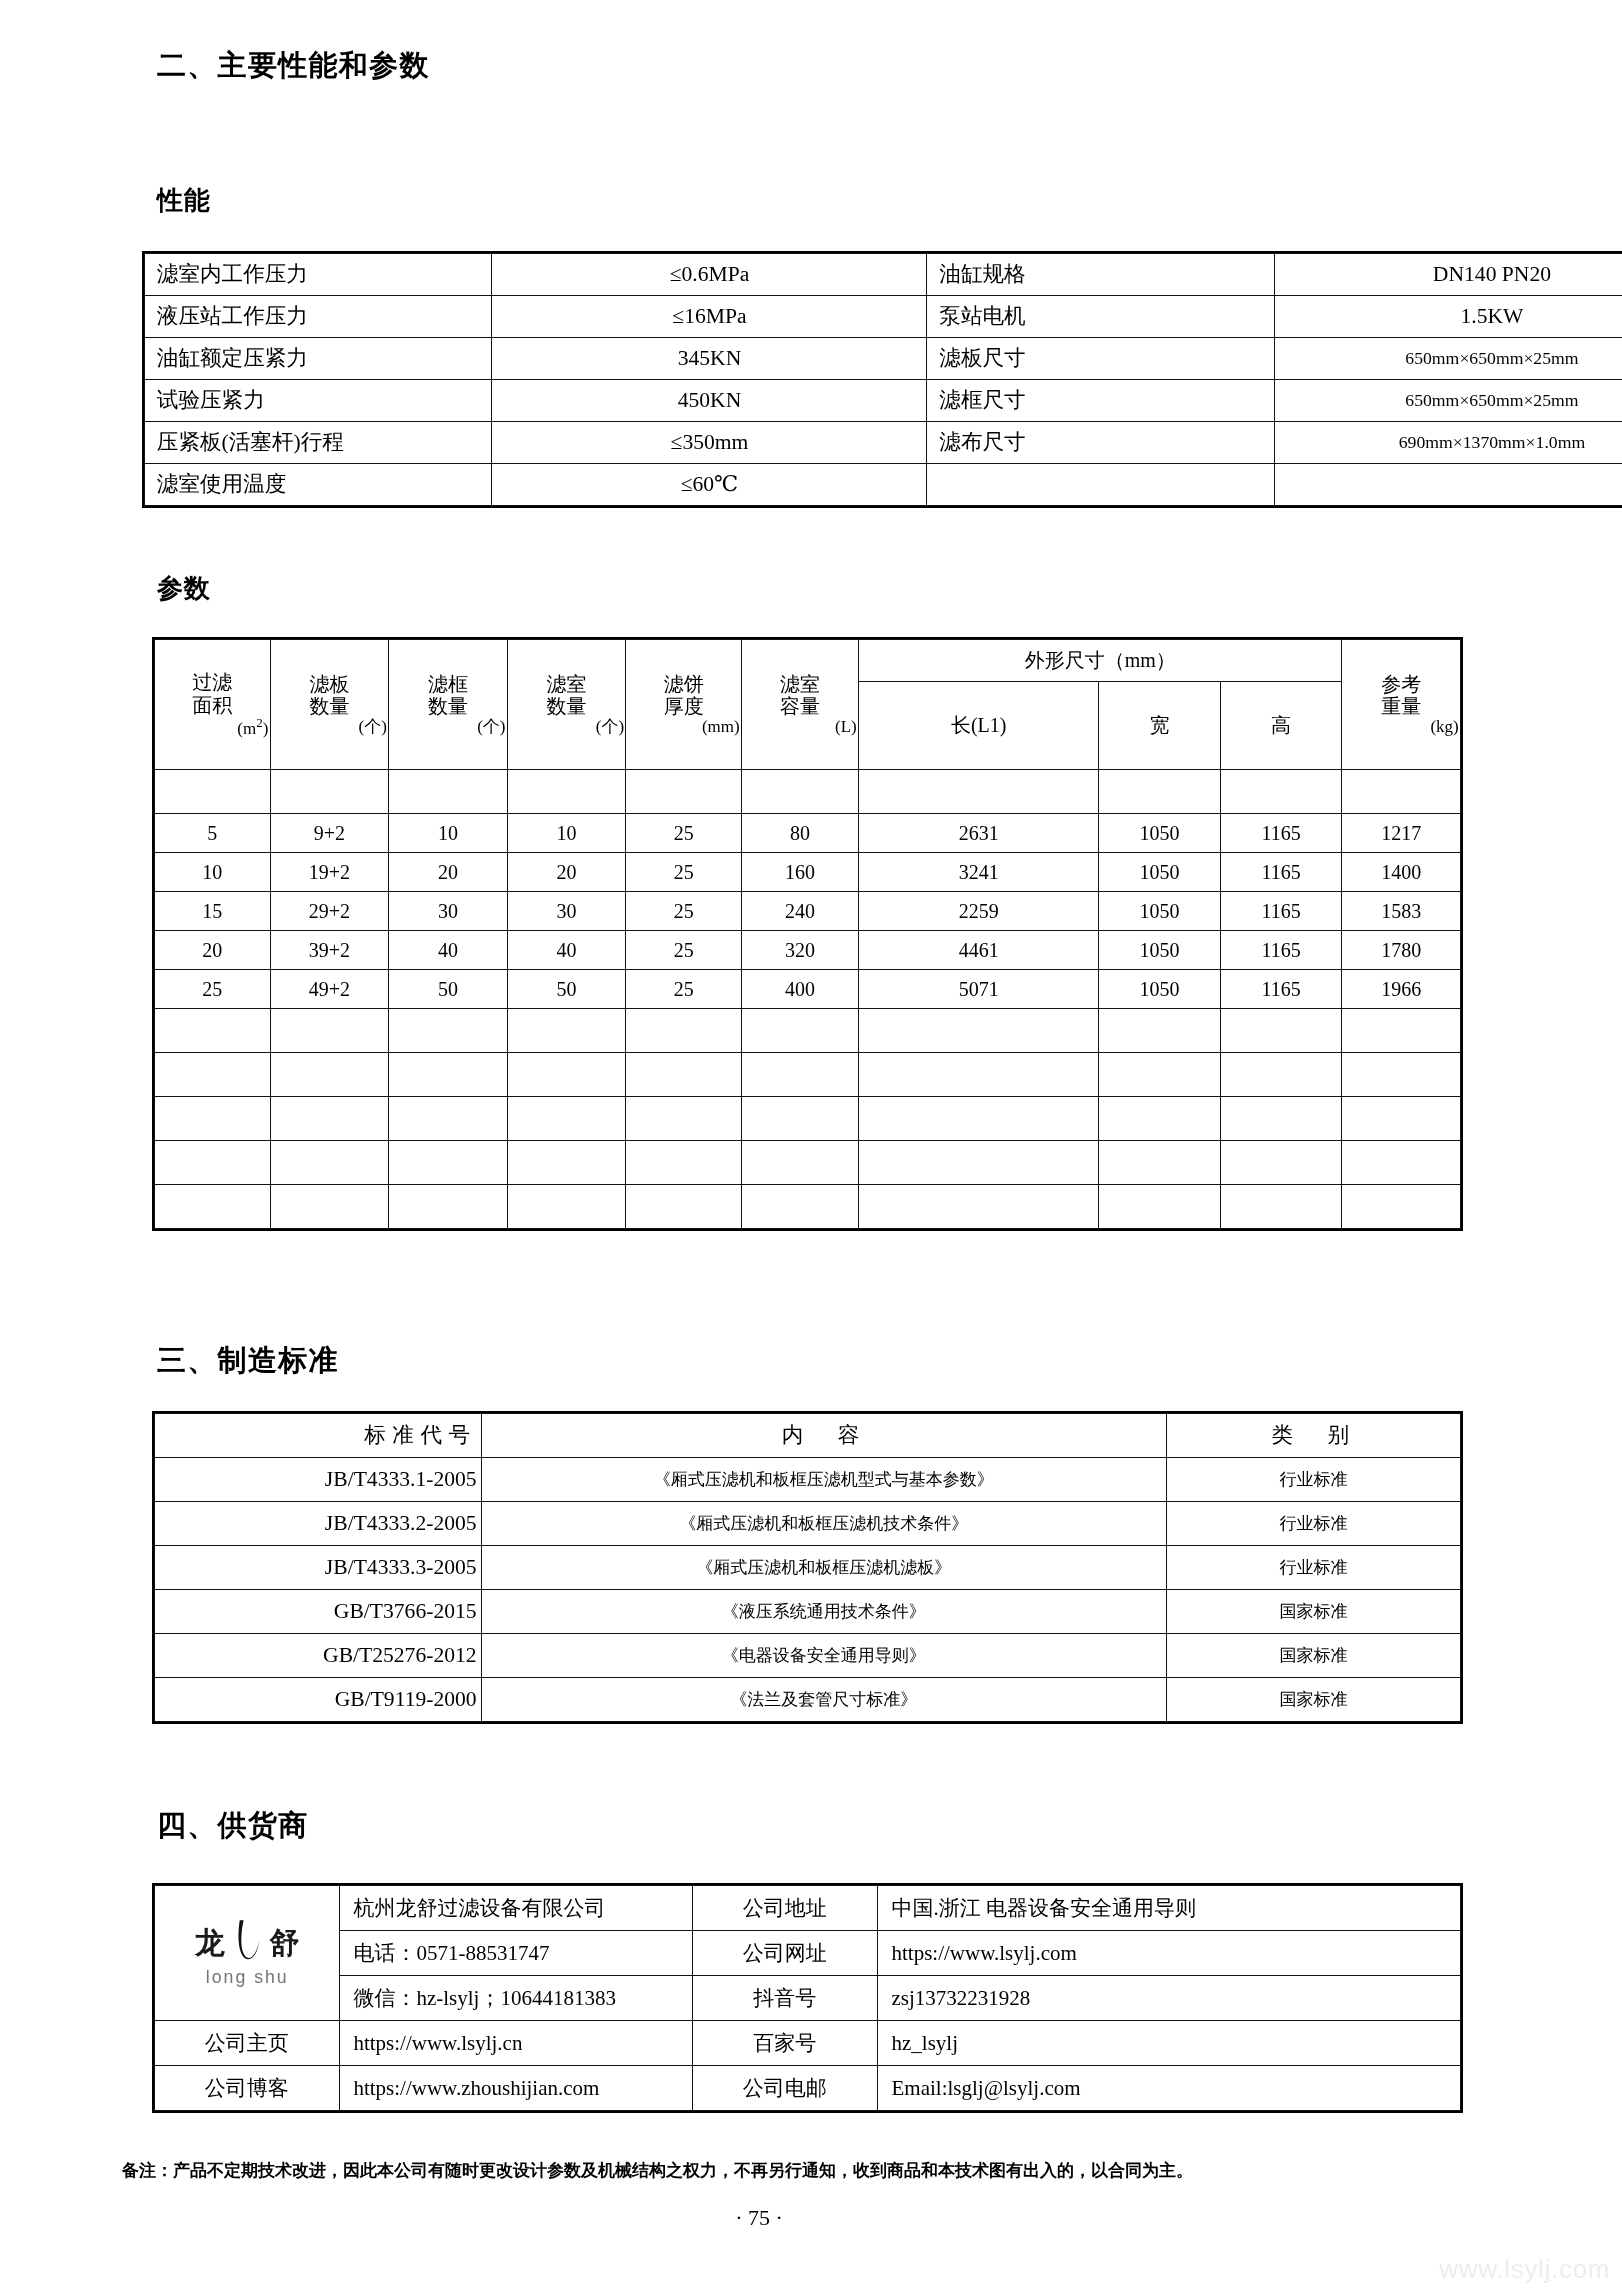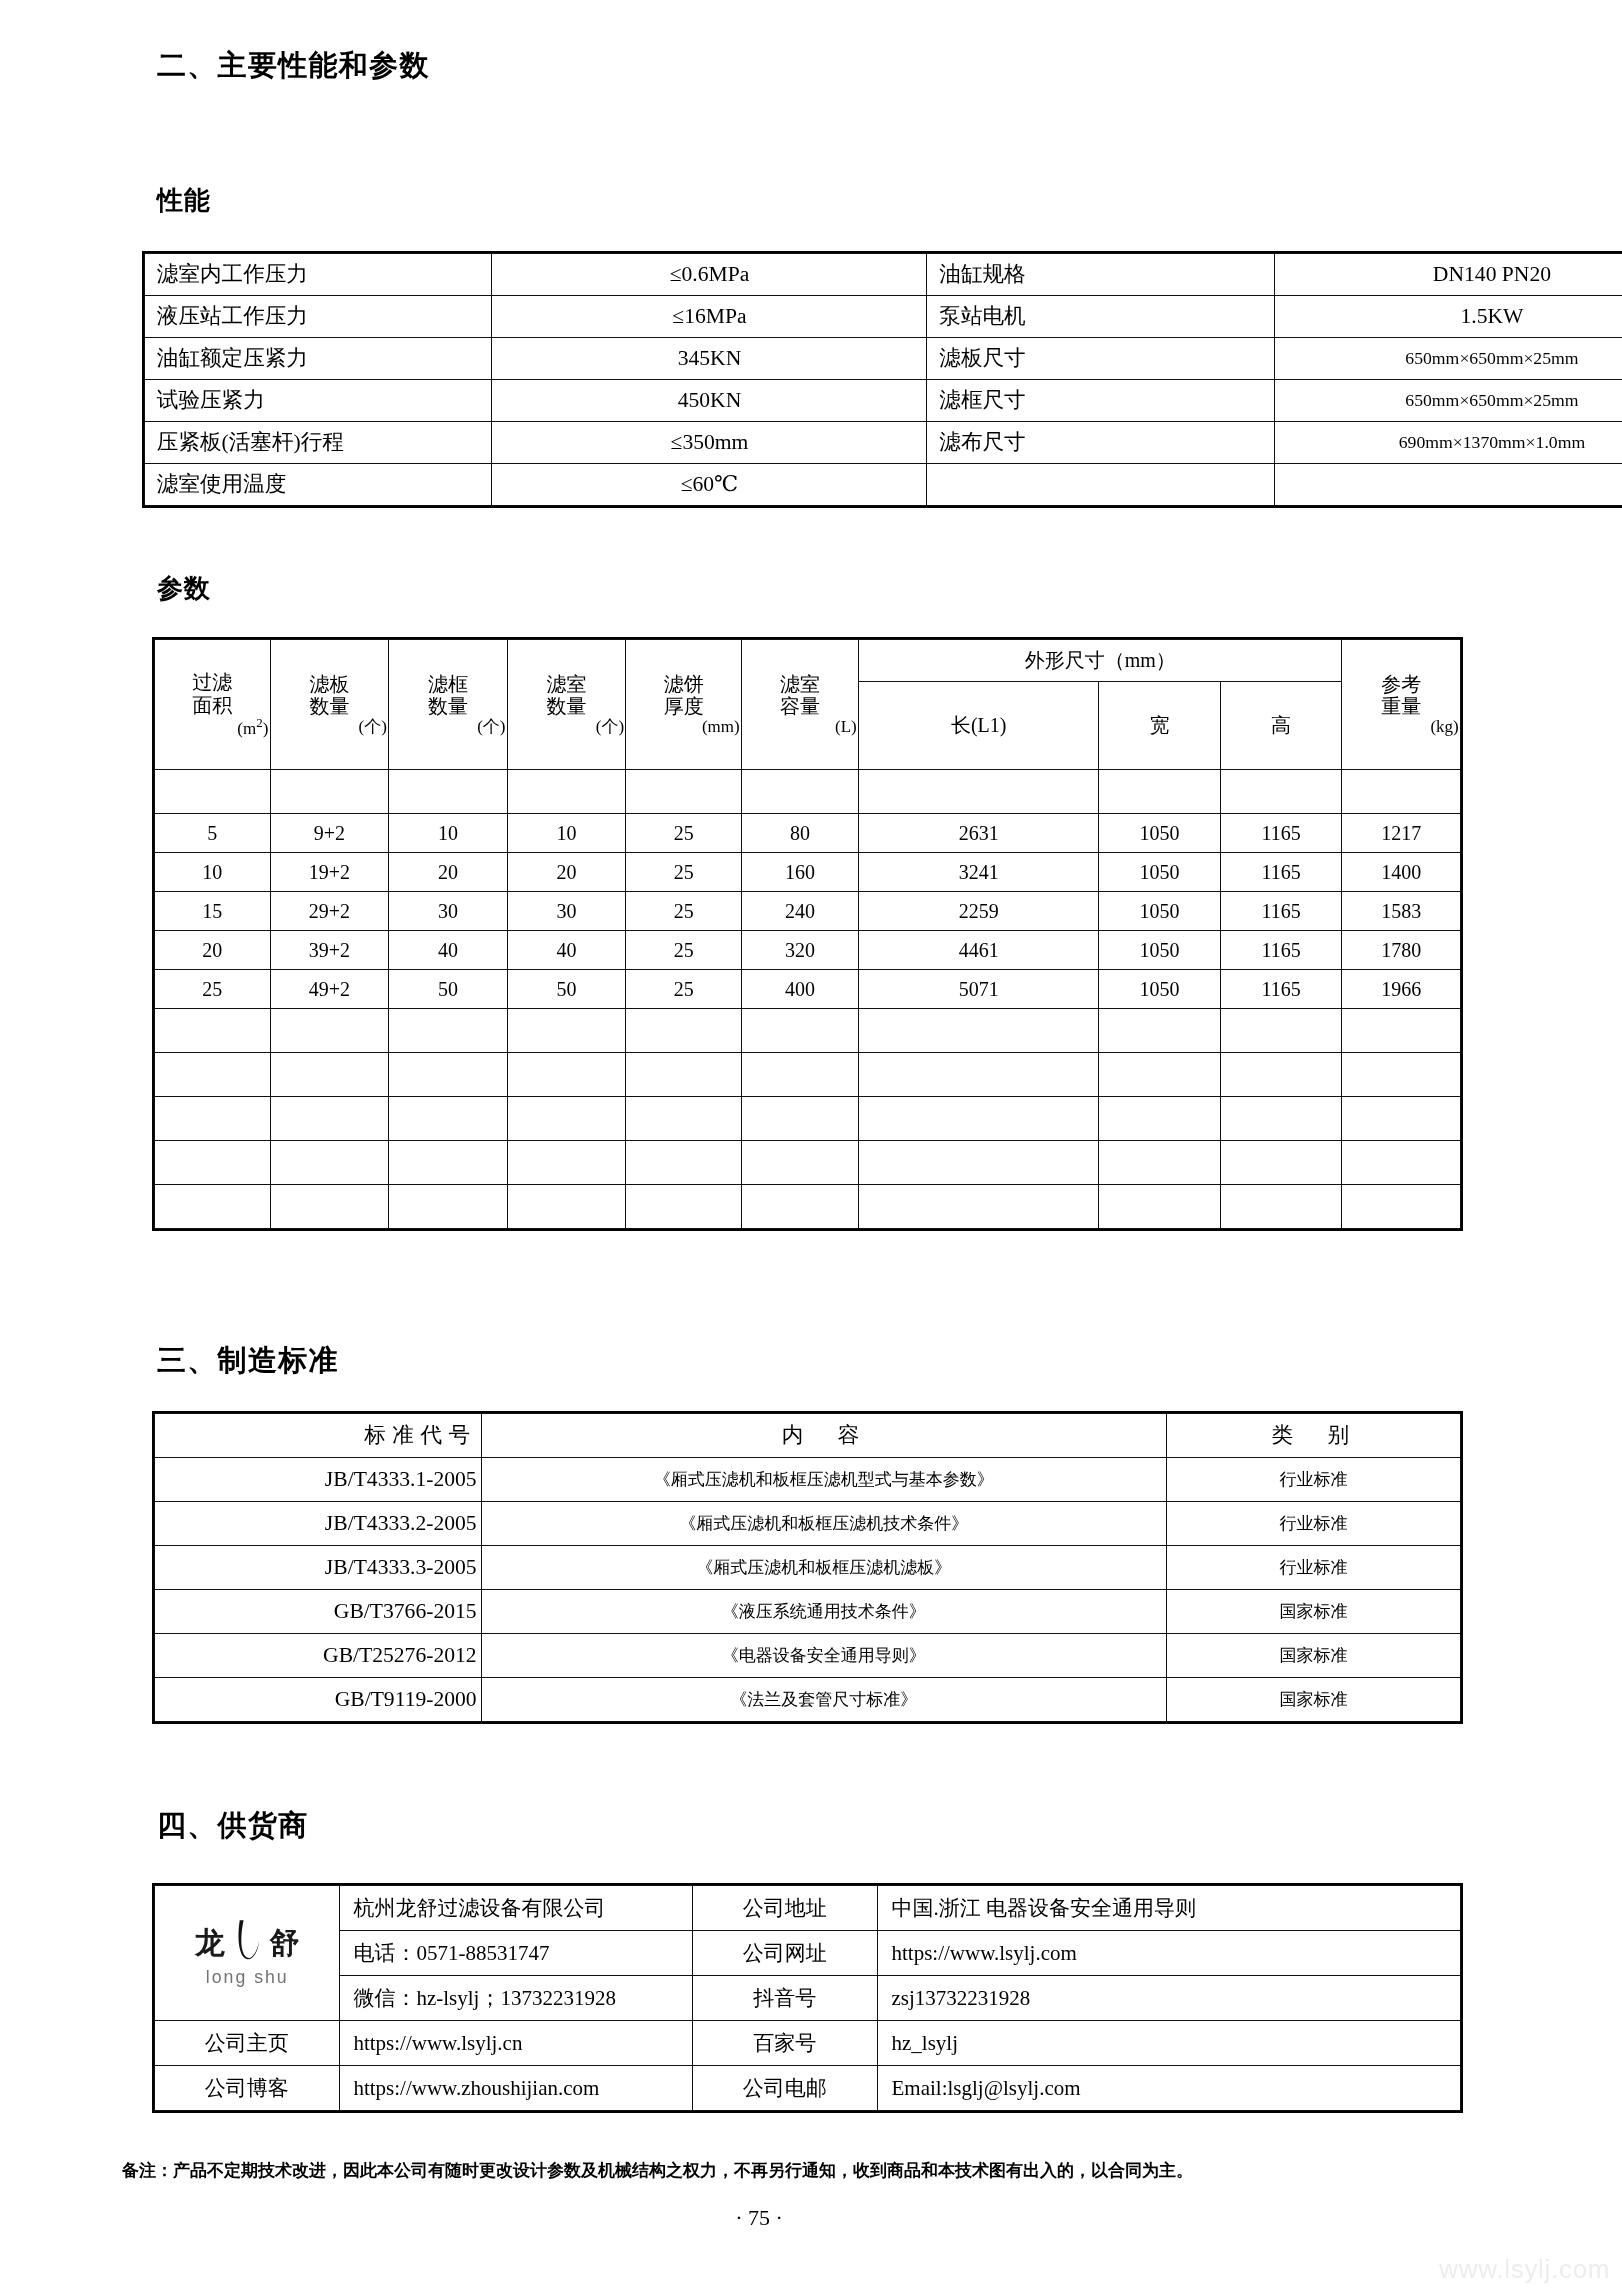--- a/index.html
+++ b/index.html
@@ -490,21 +490,21 @@
         <td>杭州龙舒过滤设备有限公司</td>
         <td class="ctr">公司地址</td>
         <td>中国.浙江 电器设备安全通用导则</td>
       </tr>
       <tr>
         <td>电话：0571-88531747</td>
         <td class="ctr">公司网址</td>
         <td>https://www.lsylj.com</td>
       </tr>
       <tr>
-        <td>微信：hz-lsylj；13732231928</td>
+        <td>微信：hz-lsylj；10644181383</td>
         <td class="ctr">抖音号</td>
         <td>zsj13732231928</td>
       </tr>
       <tr>
         <td class="ctr">公司主页</td>
         <td>https://www.lsylj.cn</td>
         <td class="ctr">百家号</td>
         <td>hz_lsylj</td>
       </tr>
       <tr>

